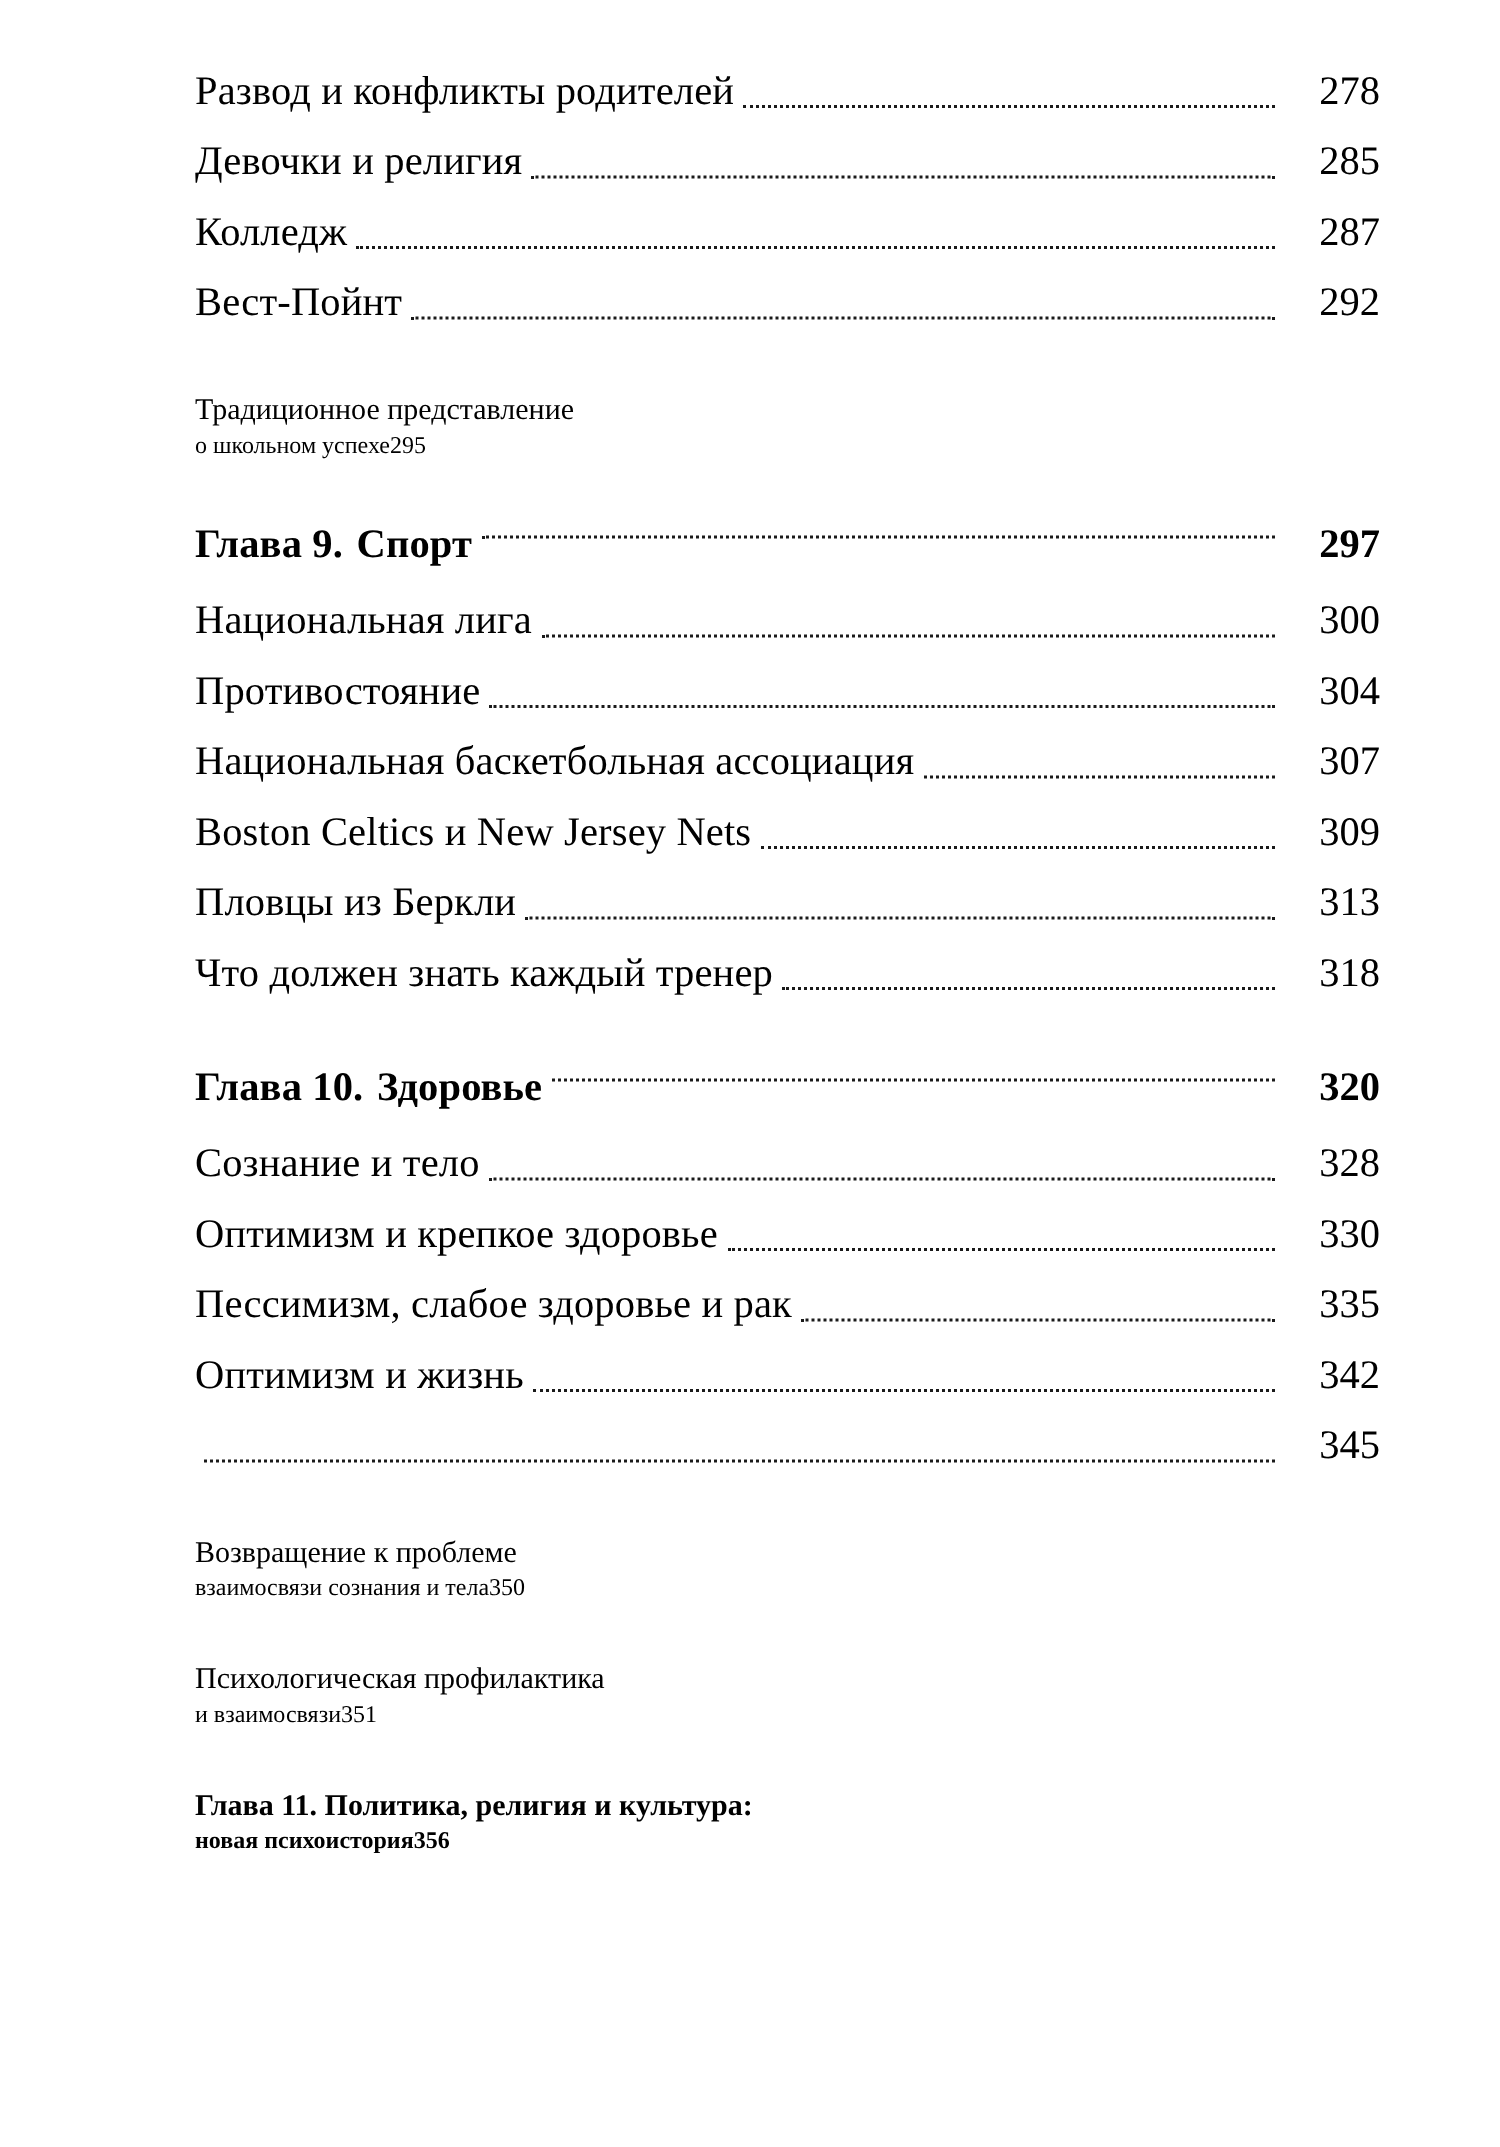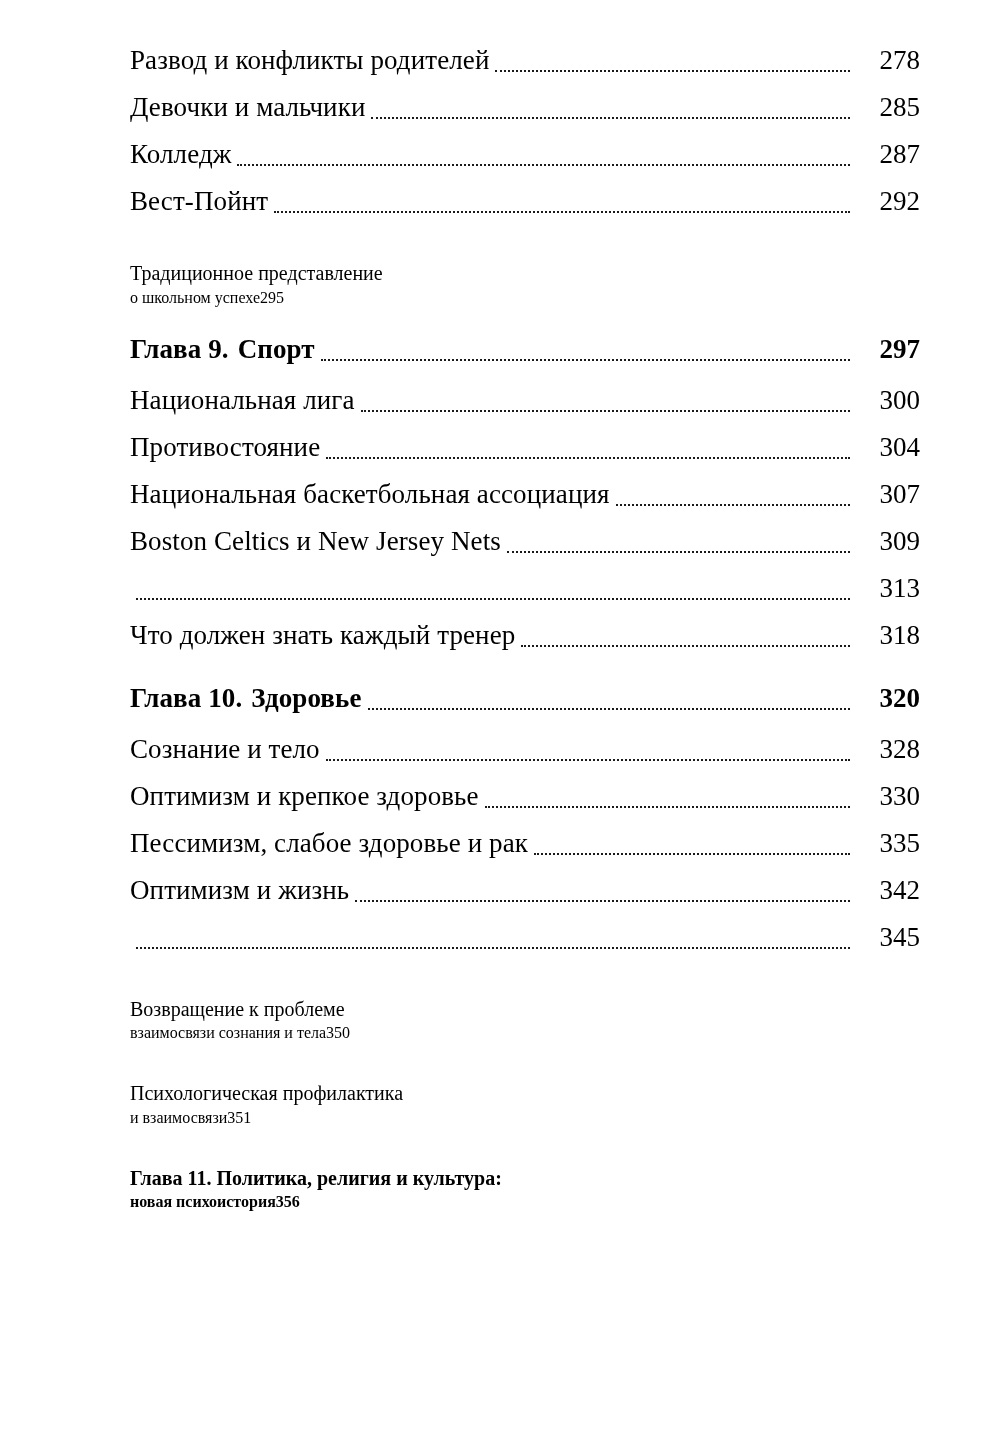--- a/index.html
+++ b/index.html
@@ -50,22 +50,23 @@
     white-space: nowrap;
   }
   .entry.chapter .text,
   .entry.chapter .page-num {
     font-weight: bold;
   }
   .entry.chapter .chapter-title {
     font-weight: bold;
   }
   .entry.chapter {
-    margin-top: 22px;
+    margin-top: 35px;
     margin-bottom: 10px;
+    align-items: center;
   }
   
   .entry-multiline {
     margin-bottom: 6px;
   }
   .entry-multiline .first-line {
     font-size: 20px;
     line-height: 1.52;
     white-space: nowrap;
     margin-top: 36px;
@@ -87,21 +88,21 @@
 <div class="page">
   <div class="toc">
 
     <div class="entry">
       <span class="text">Развод и конфликты родителей</span>
       <span class="leader"></span>
       <span class="page-num">278</span>
     </div>
 
     <div class="entry">
-      <span class="text">Девочки и мальчики</span>
+      <span class="text">Девочки и религия</span>
       <span class="leader"></span>
       <span class="page-num">285</span>
     </div>
 
     <div class="entry">
       <span class="text">Колледж</span>
       <span class="leader"></span>
       <span class="page-num">287</span>
     </div>
 
@@ -145,20 +146,21 @@
       <span class="page-num">307</span>
     </div>
 
     <div class="entry">
       <span class="text">Boston Celtics и New Jersey Nets</span>
       <span class="leader"></span>
       <span class="page-num">309</span>
     </div>
 
     <div class="entry">
+      <span class="text">Пловцы из Беркли</span>
       <span class="leader"></span>
       <span class="page-num">313</span>
     </div>
 
     <div class="entry">
       <span class="text">Что должен знать каждый тренер</span>
       <span class="leader"></span>
       <span class="page-num">318</span>
     </div>
 

